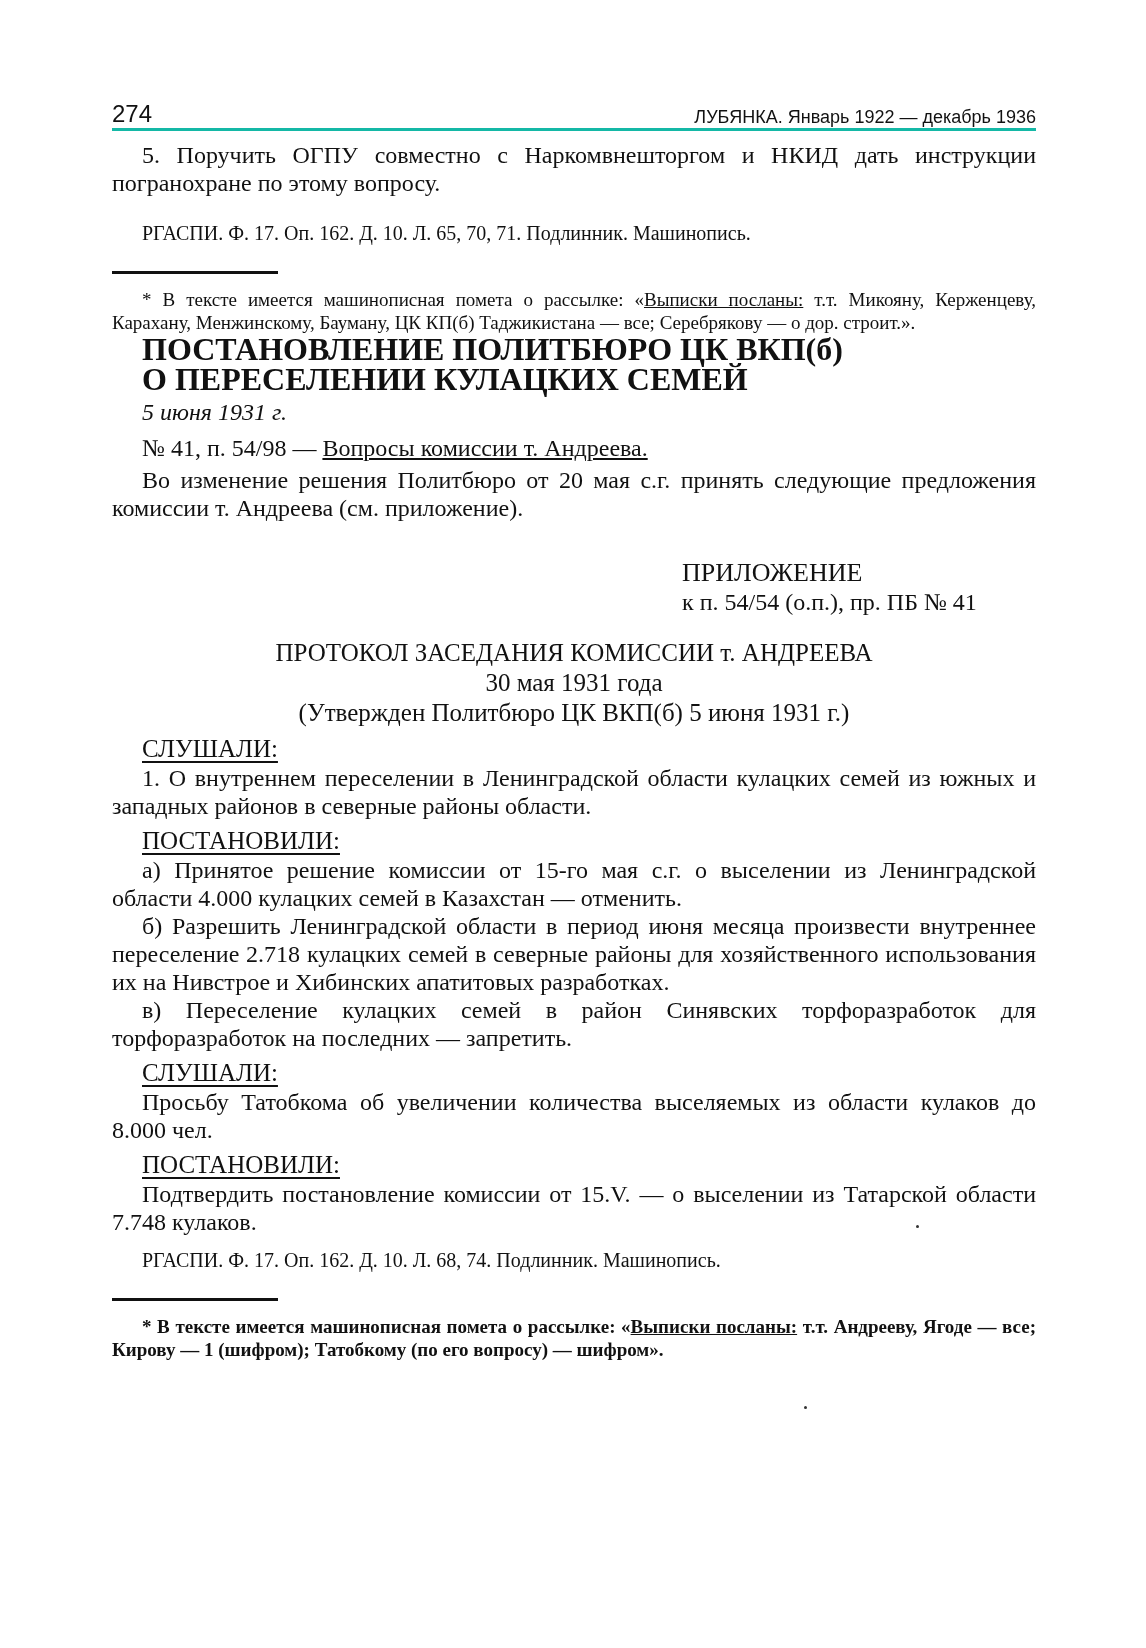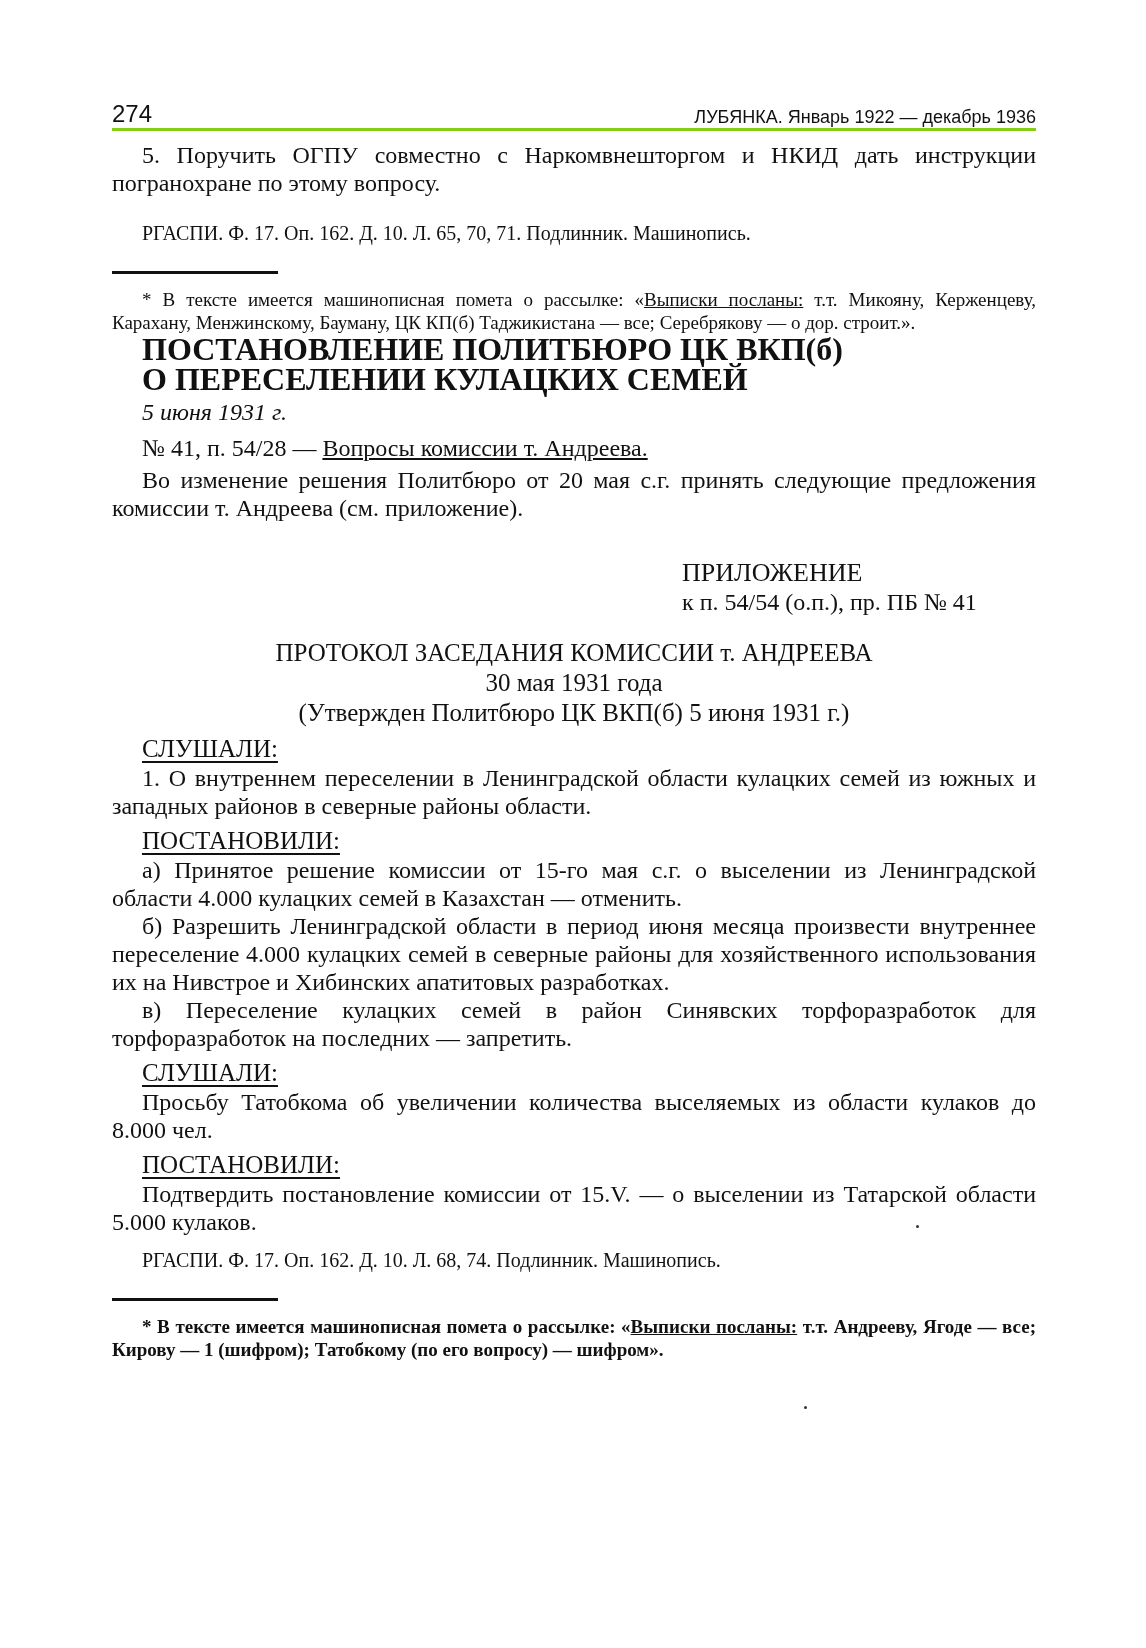--- a/index.html
+++ b/index.html
@@ -1,18 +1,18 @@
 <!DOCTYPE html>
 <html><head>
   <meta charset="utf-8">
   <style>
     html, body { margin: 0; padding: 0; background: #ffffff; }
     body { width: 1146px; height: 1648px; position: relative; overflow: hidden; color: #111; }
     .page { position: absolute; left: 112px; top: 96px; width: 924px; font-family: "Liberation Serif", "DejaVu Serif", serif; }
-    .running-head { display: flex; justify-content: space-between; align-items: flex-end; border-bottom: 3px solid #84cc16; padding-bottom: 2px; height: 30px; }
+    .running-head { display: flex; justify-content: space-between; align-items: flex-end; border-bottom: 3px solid #14b8a6; padding-bottom: 2px; height: 30px; }
     .page-num { font-family: "Liberation Sans", "DejaVu Sans", sans-serif; font-size: 24px; line-height: 24px; }
     .book-title { font-family: "Liberation Sans", "DejaVu Sans", sans-serif; font-size: 18px; line-height: 18px; }
     p { margin: 0; font-size: 24px; line-height: 28px; text-align: justify; }
     .indent { text-indent: 30px; }
     .gap-top-s { margin-top: 8px; }
     .source { font-size: 20px; line-height: 24px; text-indent: 30px; margin-top: 24px; }
     .rule { width: 166px; border-top: 3px solid #111; margin-top: 26px; margin-bottom: 14px; }
     .footnote { font-size: 19px; line-height: 23px; text-indent: 30px; text-align: justify; }
     .doc-number { font-weight: bold; font-size: 28px; line-height: 30px; margin-top: 32px; padding-left: 30px; }
     .doc-title { font-weight: bold; font-size: 32px; line-height: 30px; padding-left: 30px; }
@@ -41,48 +41,48 @@
     <p class="source">РГАСПИ. Ф. 17. Оп. 162. Д. 10. Л. 65, 70, 71. Подлинник. Машинопись.</p>
     <div class="rule"></div>
     <p class="footnote"><span>* В тексте имеется машинописная помета о рассылке: «</span><span class="u">Выписки посланы:</span><span> т.т. Микояну, Керженцеву, Карахану, Менжинскому, Бауману, ЦК КП(б) Таджикистана — все; Серебрякову — о дор. строит.».</span></p>
   </div>
 
   <div>
     <div class="doc-title">ПОСТАНОВЛЕНИЕ ПОЛИТБЮРО ЦК ВКП(б)</div>
     <div class="doc-title">О ПЕРЕСЕЛЕНИИ КУЛАЦКИХ СЕМЕЙ</div>
     <div class="doc-date">5 июня 1931 г.</div>
 
-    <p class="indent gap-top-s"><span>№ 41, п. 54/28 — </span><span class="u">Вопросы комиссии т. Андреева.</span></p>
+    <p class="indent gap-top-s"><span>№ 41, п. 54/98 — </span><span class="u">Вопросы комиссии т. Андреева.</span></p>
     <p class="indent" style="margin-top:4px;">Во изменение решения Политбюро от 20 мая с.г. принять следующие предложения комиссии т. Андреева (см. приложение).</p>
 
     <div class="appendix">
       <div class="a1">ПРИЛОЖЕНИЕ</div>
       <div class="a2">к п. 54/54 (о.п.), пр. ПБ № 41</div>
     </div>
 
     <div style="margin-top:22px;">
       <div class="center">ПРОТОКОЛ ЗАСЕДАНИЯ КОМИССИИ т. АНДРЕЕВА</div>
       <div class="center">30 мая 1931 года</div>
       <div class="center">(Утвержден Политбюро ЦК ВКП(б) 5 июня 1931 г.)</div>
     </div>
 
     <div>
       <div class="sect-label"><span>СЛУШАЛИ:</span></div>
       <p class="indent">1. О внутреннем переселении в Ленинградской области кулацких семей из южных и западных районов в северные районы области.</p>
       <div class="sect-label"><span>ПОСТАНОВИЛИ:</span></div>
       <p class="indent">а) Принятое решение комиссии от 15-го мая с.г. о выселении из Ленинградской области 4.000 кулацких семей в Казахстан — отменить.</p>
-      <p class="indent">б) Разрешить Ленинградской области в период июня месяца произвести внутреннее переселение 4.000 кулацких семей в северные районы для хозяйственного использования их на Нивстрое и Хибинских апатитовых разработках.</p>
+      <p class="indent">б) Разрешить Ленинградской области в период июня месяца произвести внутреннее переселение 2.718 кулацких семей в северные районы для хозяйственного использования их на Нивстрое и Хибинских апатитовых разработках.</p>
       <p class="indent">в) Переселение кулацких семей в район Синявских торфоразработок для торфоразработок на последних — запретить.</p>
     </div>
 
     <div>
       <div class="sect-label"><span>СЛУШАЛИ:</span></div>
       <p class="indent">Просьбу Татобкома об увеличении количества выселяемых из области кулаков до 8.000 чел.</p>
       <div class="sect-label"><span>ПОСТАНОВИЛИ:</span></div>
-      <p class="indent">Подтвердить постановление комиссии от 15.V. — о выселении из Татарской области 5.000 кулаков.</p>
+      <p class="indent">Подтвердить постановление комиссии от 15.V. — о выселении из Татарской области 7.748 кулаков.</p>
     </div>
 
     <p class="source" style="margin-top:12px;">РГАСПИ. Ф. 17. Оп. 162. Д. 10. Л. 68, 74. Подлинник. Машинопись.</p>
     <div class="rule"></div>
     <p class="footnote" style="font-weight:bold;"><span>* В тексте имеется машинописная помета о рассылке: «</span><span class="u">Выписки посланы:</span><span> т.т. Андрееву, Ягоде — все; Кирову — 1 (шифром); Татобкому (по его вопросу) — шифром».</span></p>
   </div>
 </div>
 
 <div class="dot" style="left:916px; top:1225px;"></div>
 <div class="dot" style="left:804px; top:1406px;"></div>

